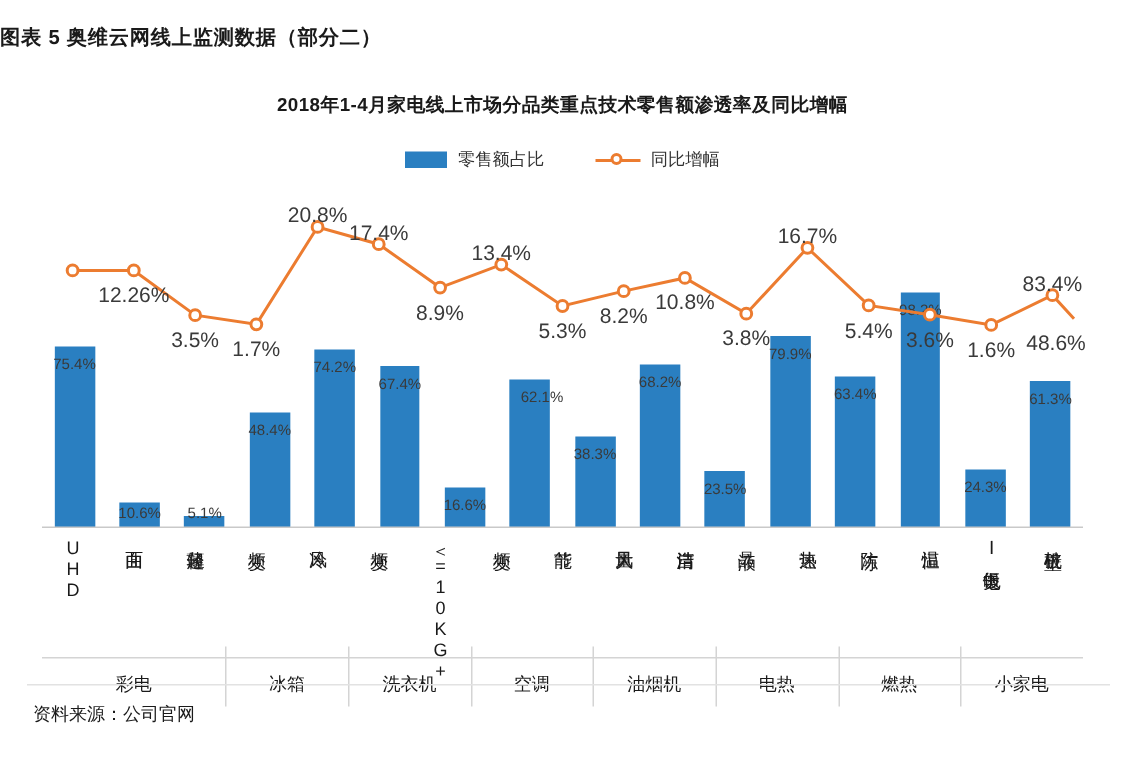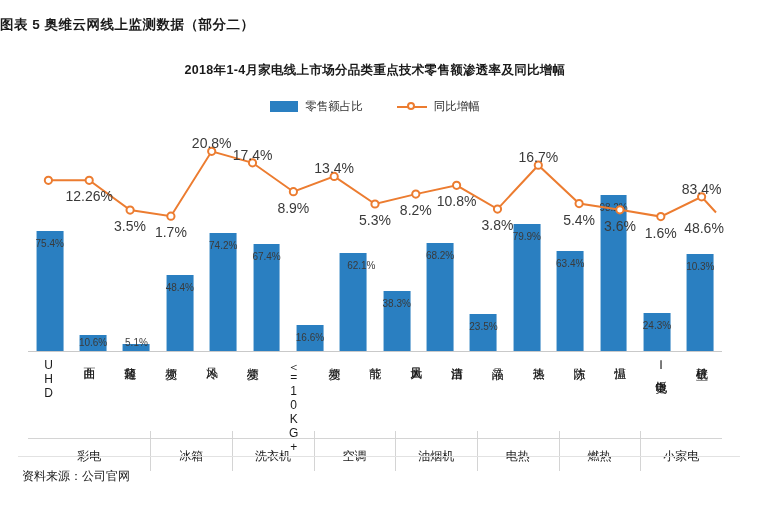--- a/index.html
+++ b/index.html
@@ -292,21 +292,21 @@
             <div class="slot">
               <div class="bar" style="height: 157.12px;"></div>
               <div class="bar-label" style="bottom: 139.12px;">98.2%</div>
             </div>
             <div class="slot">
               <div class="bar" style="height: 38.88px;"></div>
               <div class="bar-label" style="bottom: 20.88px;">24.3%</div>
             </div>
             <div class="slot">
               <div class="bar" style="height: 98.08px;"></div>
-              <div class="bar-label" style="bottom: 80.08px;">10.3%</div>
+              <div class="bar-label" style="bottom: 80.08px;">61.3%</div>
             </div>
           </div>
         <svg class="line-svg" id="line-host" preserveAspectRatio="none" viewBox="0 0 694 232">
             <polyline points="20.4,60.3 61.2,60.3 102.1,90.1 142.9,96.2 183.7,31.3 224.5,42.8 265.4,71.7 306.2,56.4 347.0,84.0 387.8,74.1 428.6,65.3 469.5,89.1 510.3,45.2 551.1,83.6 591.9,89.8 632.8,96.6 673.6,76.8 688.0,92.5" fill="none" stroke="#ec7c30" stroke-width="2"></polyline>
             <circle cx="20.4" cy="60.3" r="3.6" fill="#ffffff" stroke="#ec7c30" stroke-width="2"></circle>
             <circle cx="61.2" cy="60.3" r="3.6" fill="#ffffff" stroke="#ec7c30" stroke-width="2"></circle>
             <circle cx="102.1" cy="90.1" r="3.6" fill="#ffffff" stroke="#ec7c30" stroke-width="2"></circle>
             <circle cx="142.9" cy="96.2" r="3.6" fill="#ffffff" stroke="#ec7c30" stroke-width="2"></circle>
             <circle cx="183.7" cy="31.3" r="3.6" fill="#ffffff" stroke="#ec7c30" stroke-width="2"></circle>
             <circle cx="224.5" cy="42.8" r="3.6" fill="#ffffff" stroke="#ec7c30" stroke-width="2"></circle>

